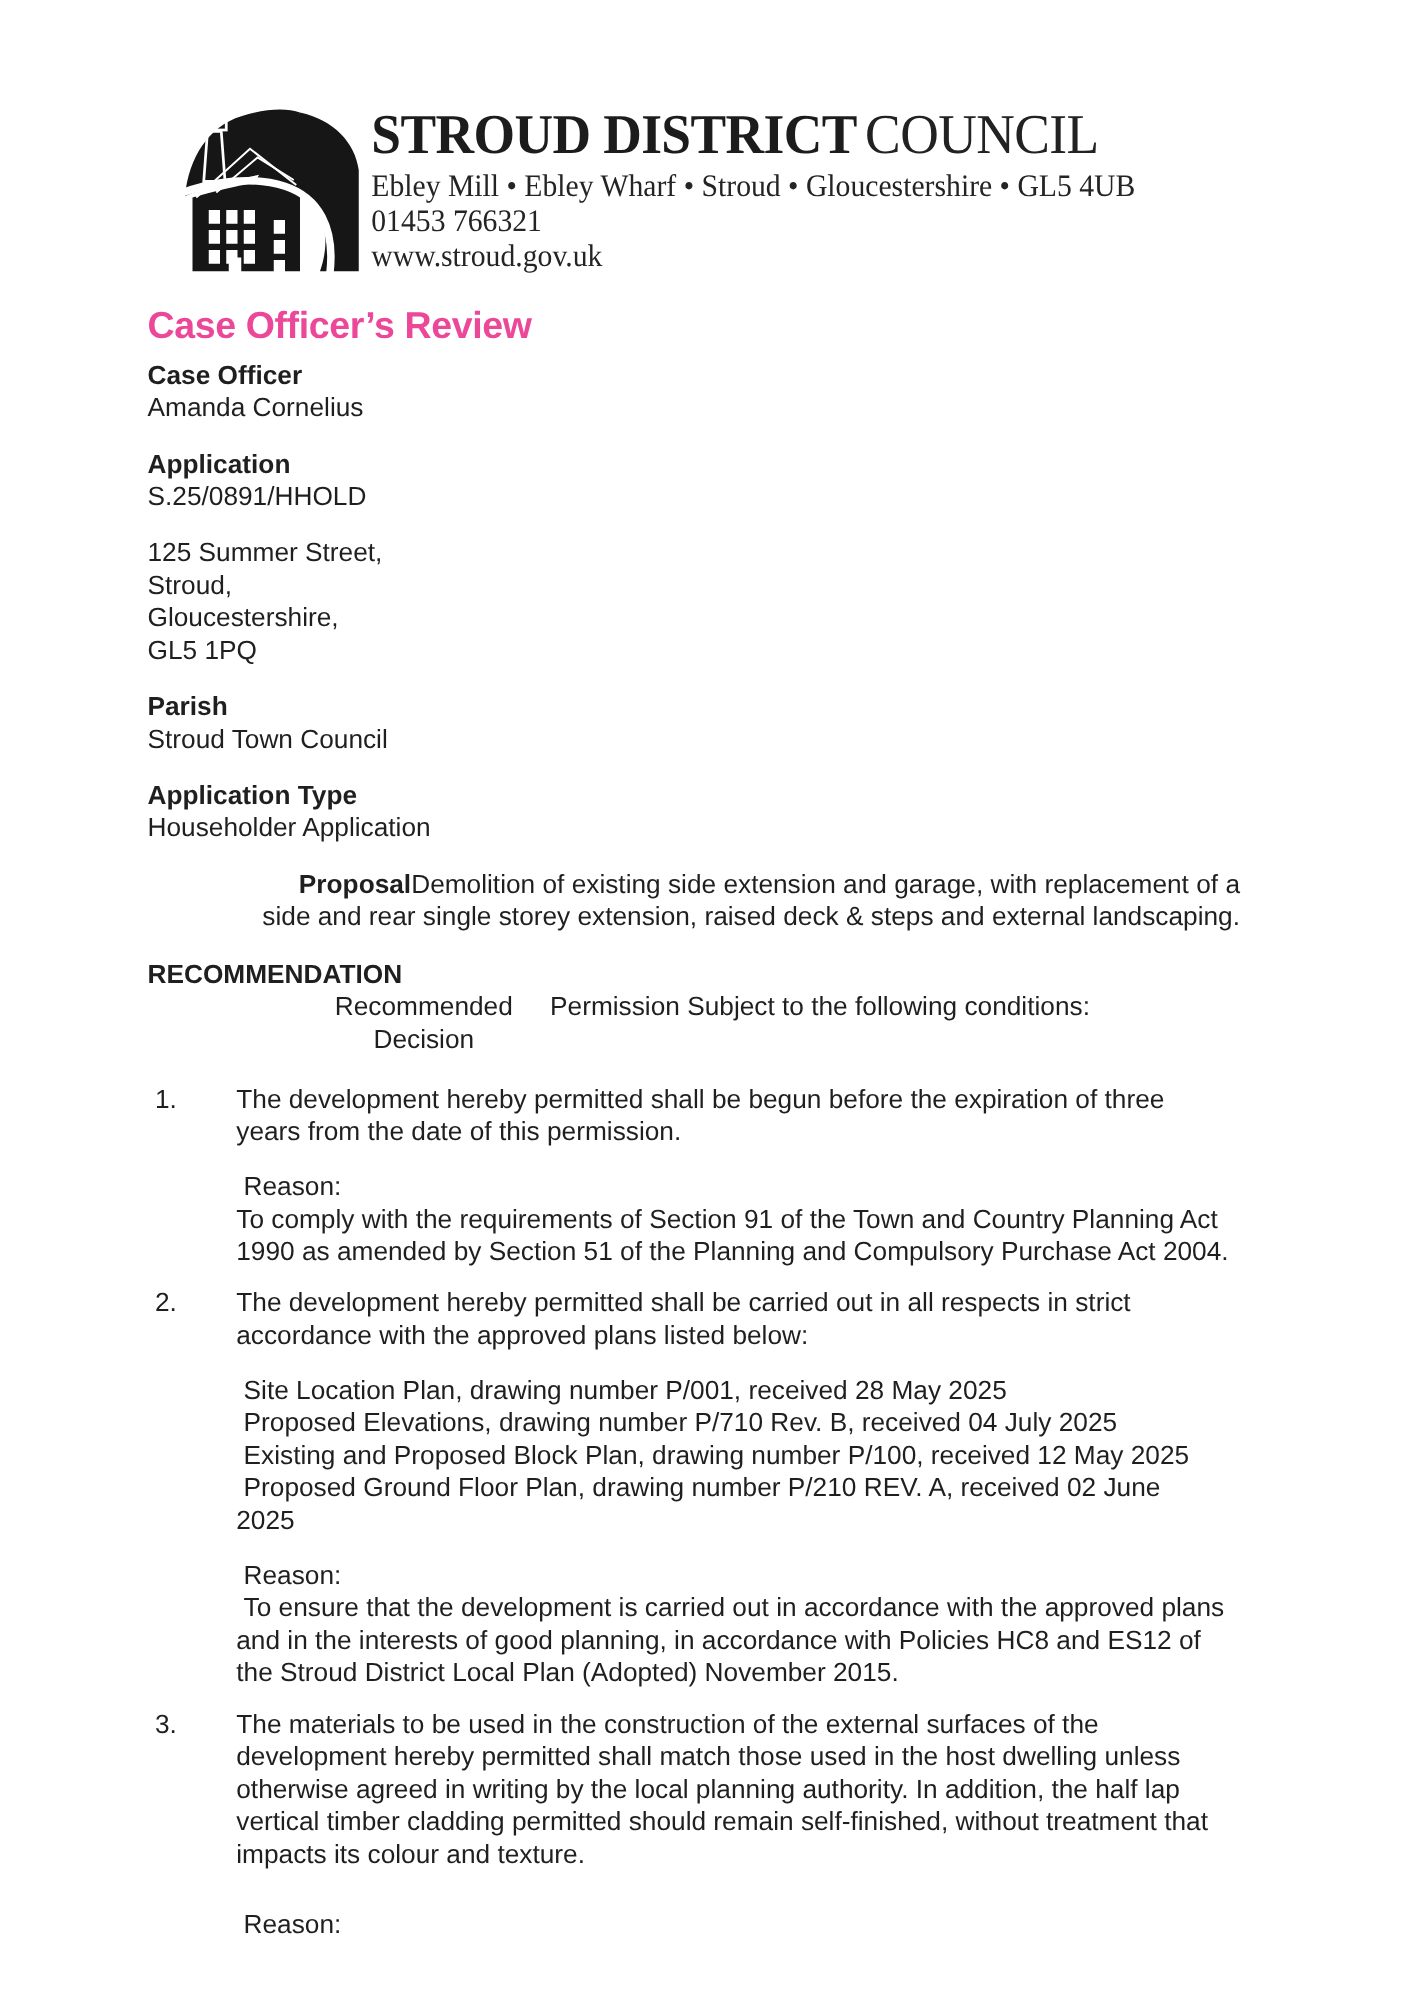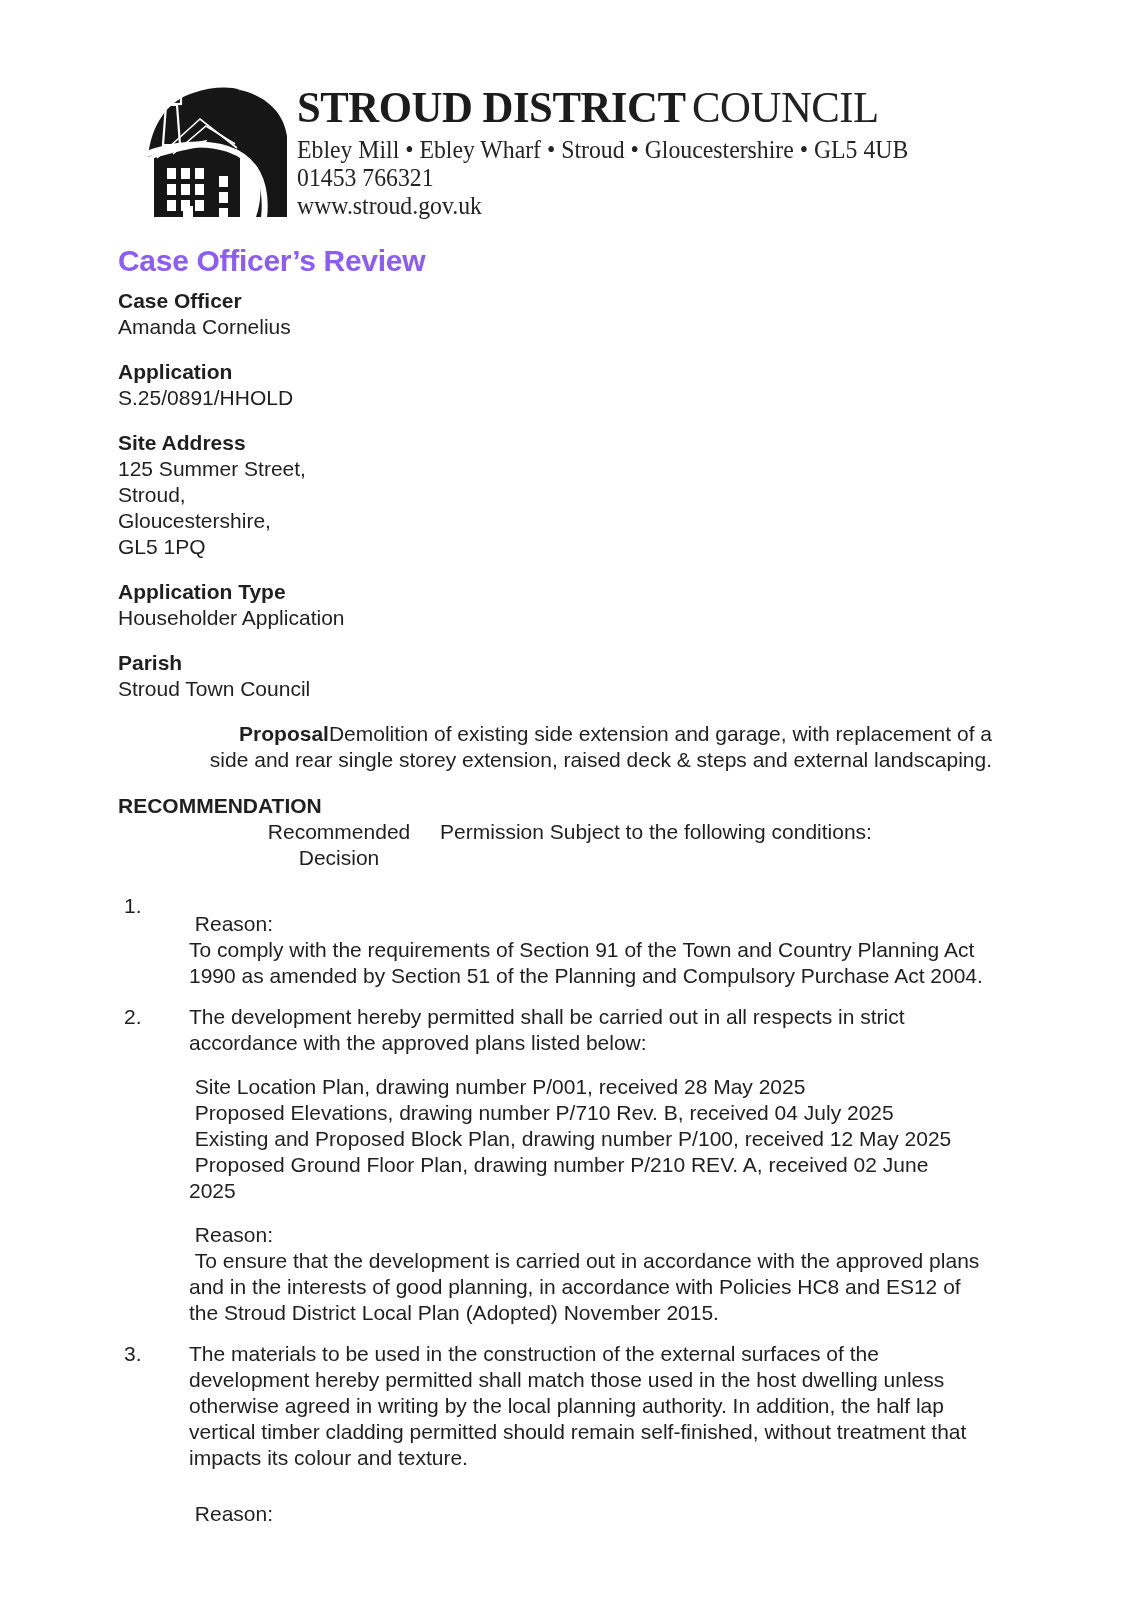--- a/index.html
+++ b/index.html
@@ -32,21 +32,21 @@
   .org-bold  { font-weight:700; }
   .org-light { font-weight:400; margin-left:7px; color:#222; }
   .hline { font-size:25px; line-height:28px; color:#242424; }
   .hline.addr { margin-top:6px; }
 
   
   .title {
     margin:24px 0 10px 0;
     font-size:30px; line-height:34px;
     font-weight:700; letter-spacing:-0.3px;
-    color:#8b5cf6;
+    color:#ec4899;
   }
 
   
   .frow { display:flex; margin-bottom:19px;flex-direction:column; }
   .flabel { width:188px; flex-shrink:0; font-weight:700; }
   .fvalue { }
   .fvalue div { white-space:pre-wrap; }
 
   
   .proposal { margin:0;text-align:right; }
@@ -128,51 +128,51 @@
   </div>
 
   <div class="frow">
     <div class="flabel">Application</div>
     <div class="fvalue">
       <div>S.25/0891/HHOLD</div>
     </div>
   </div>
 
   <div class="frow">
-    <div class="flabel">Site Address</div>
     <div class="fvalue">
       <div>125 Summer Street,</div>
       <div>Stroud,</div>
       <div>Gloucestershire,</div>
       <div>GL5 1PQ</div>
     </div>
   </div>
 
   <div class="frow">
-    <div class="flabel">Application Type</div>
+    <div class="flabel">Parish</div>
     <div class="fvalue">
-      <div>Householder Application</div>
+      <div>Stroud Town Council</div>
     </div>
   </div>
 
   <div class="frow">
-    <div class="flabel">Parish</div>
+    <div class="flabel">Application Type</div>
     <div class="fvalue">
-      <div>Stroud Town Council</div>
+      <div>Householder Application</div>
     </div>
   </div>
 
   <p class="proposal"><span class="inline-label">Proposal</span><span>Demolition of existing side extension and garage, with replacement of a side and rear single storey extension, raised deck &amp; steps and external landscaping.</span></p>
 
   <div class="rec-heading">RECOMMENDATION</div>
   <div class="decision"><span class="decision-label">Recommended Decision</span><span>Permission Subject to the following conditions:</span></div>
 
   <div class="condition first">
     <div class="cnum">1.</div>
     <div class="cbody">
+      <div class="cpara firstpara">The development hereby permitted shall be begun before the expiration of three years from the date of this permission.</div>
       <div class="cpara"> Reason:</div>
       <div class="cpara nogap">To comply with the requirements of Section 91 of the Town and Country Planning Act 1990 as amended by Section 51 of the Planning and Compulsory Purchase Act 2004.</div>
     </div>
   </div>
 
   <div class="condition">
     <div class="cnum">2.</div>
     <div class="cbody">
       <div class="cpara firstpara">The development hereby permitted shall be carried out in all respects in strict accordance with the approved plans listed below:</div>
       <div class="plans">

